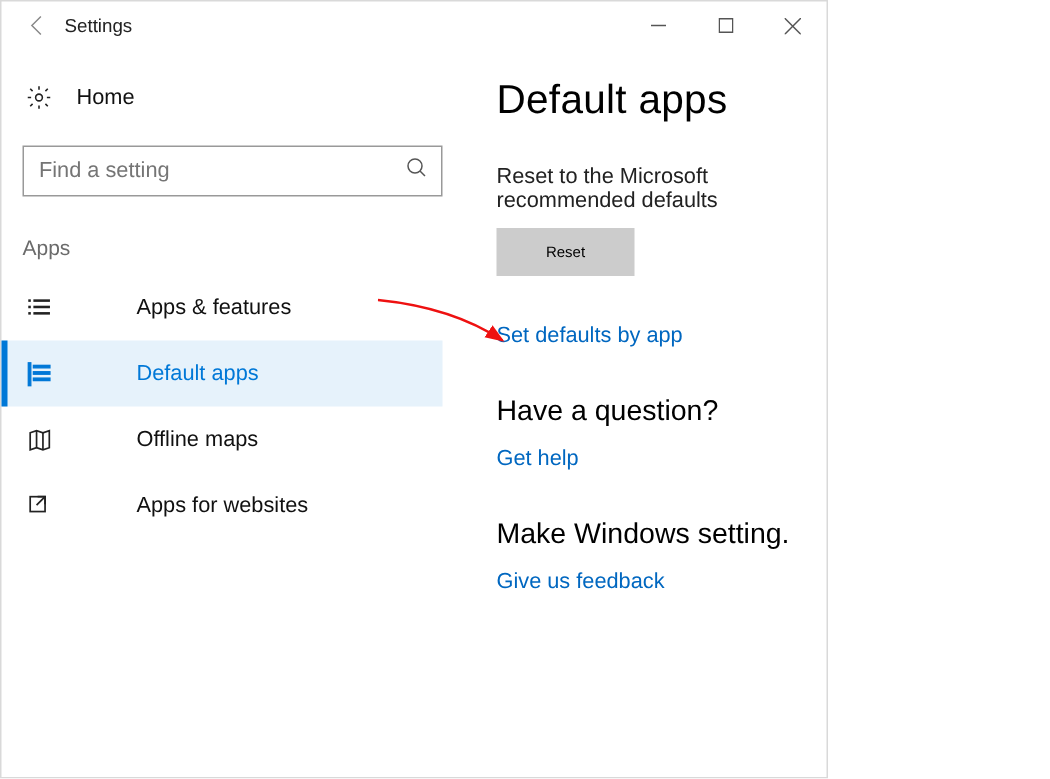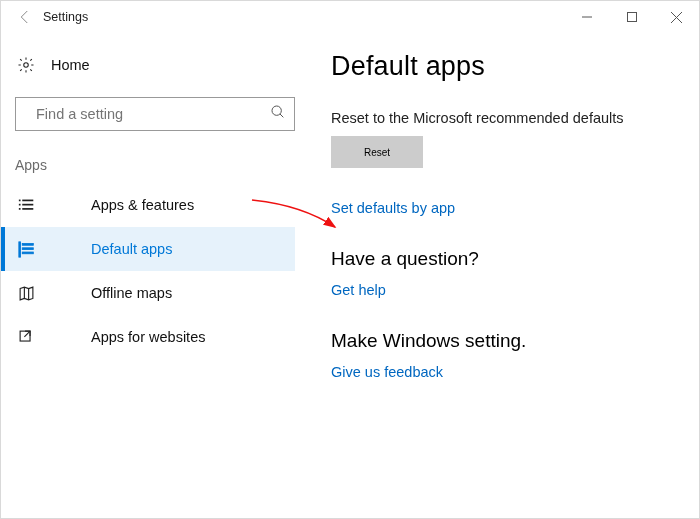--- a/index.html
+++ b/index.html
@@ -1,28 +1,28 @@
 <!DOCTYPE html>
 <html><head>
 <meta charset="utf-8">
 <style>
   * { box-sizing: border-box; margin: 0; padding: 0; }
   html, body { width: 700px; height: 519px; font-family: "Segoe UI", Arial, sans-serif; background: #fff; color: #000; overflow: hidden; }
-  .window { position: relative; width: 700px; height: 519px; border: 1px solid #d9d9d9; background: #fff; }
+  .window { position: relative; width: 552px; height: 519px; border: 1px solid #d9d9d9; background: #fff; }
   .titlebar { height: 32px; display: flex; align-items: center; }
   .back { width: 44px; height: 32px; display: flex; align-items: center; justify-content: center; color: #777; padding-left: 4px; }
   .title { font-size: 12.5px; color: #222; margin-left: -2px; }
   .win-controls { margin-left: auto; display: flex; }
   .win-btn { width: 45px; height: 32px; display: flex; align-items: center; justify-content: center; color: #444; }
   .body { display: flex; height: calc(519px - 34px); }
   .sidebar { width: 308px; padding: 14px 14px 0 14px; }
   .home-row { display: flex; align-items: center; height: 36px; margin-bottom: 14px; }
   .home-row .icon { width: 22px; display:flex; justify-content:center; }
   .home-row .label { font-size: 14.5px; margin-left: 14px; color: #111; }
-  .search { position: relative; height: 34px; border: 1px solid #999; display: flex; align-items: center; padding: 0 8px 0 20px; margin-bottom: 26px; }
+  .search { position: relative; height: 34px; border: 1px solid #999; display: flex; align-items: center; padding: 0 8px 0 10px; margin-bottom: 26px; }
   .search input { border: none; outline: none; font-size: 14.5px; width: 230px; background: transparent; color:#555; }
   .search .search-icon { margin-left: auto; color: #555; }
   .section-label { font-size: 14px; color: #6b6b6b; margin-bottom: 10px; }
   .nav { list-style: none; margin-left: -14px; }
   .nav li { height: 44px; display: flex; align-items: center; padding-left: 14px; position: relative; gap: 40px; }
   .nav li .icon { width: 22px; display:flex; justify-content:center; align-items:center; }
   .nav li .label { font-size: 14.5px; margin-left: 14px; color: #111; }
   .nav li.active { background: #e6f2fb; }
   .nav li.active::before { content:""; position:absolute; left:0; top:0; bottom:0; width:4px; background:#0078d7; }
   .nav li.active .label { color: #0078d7; }

